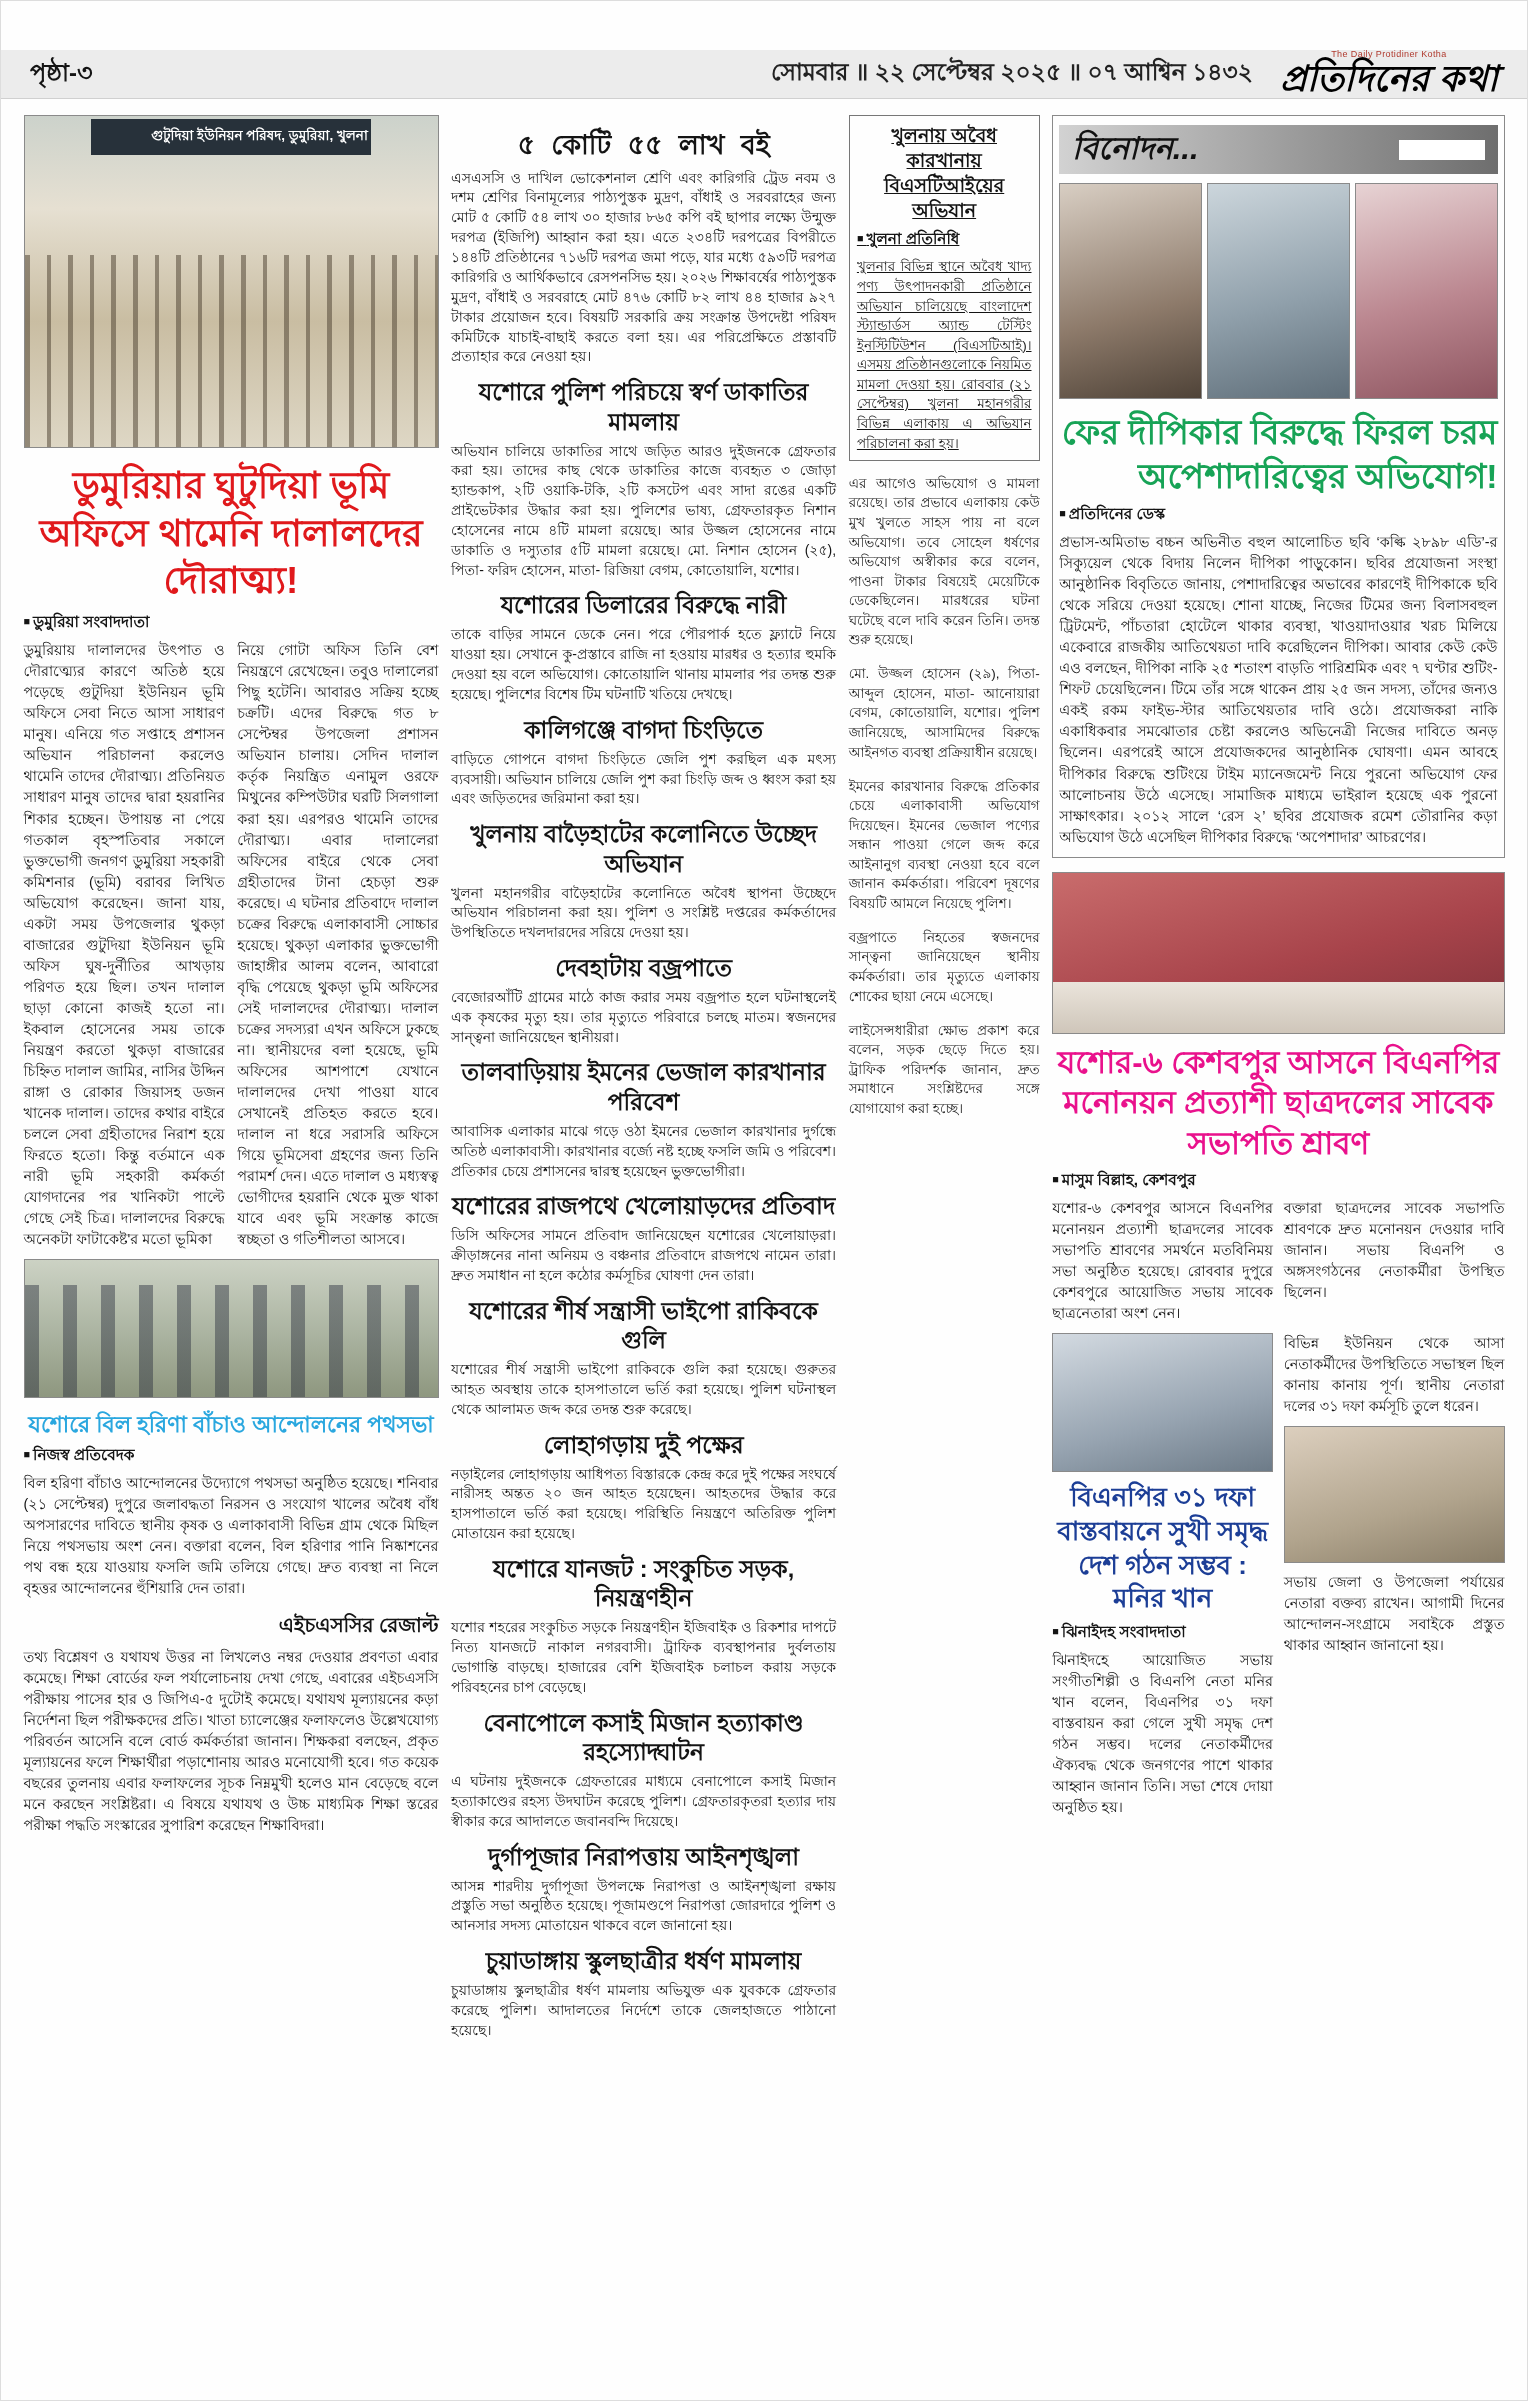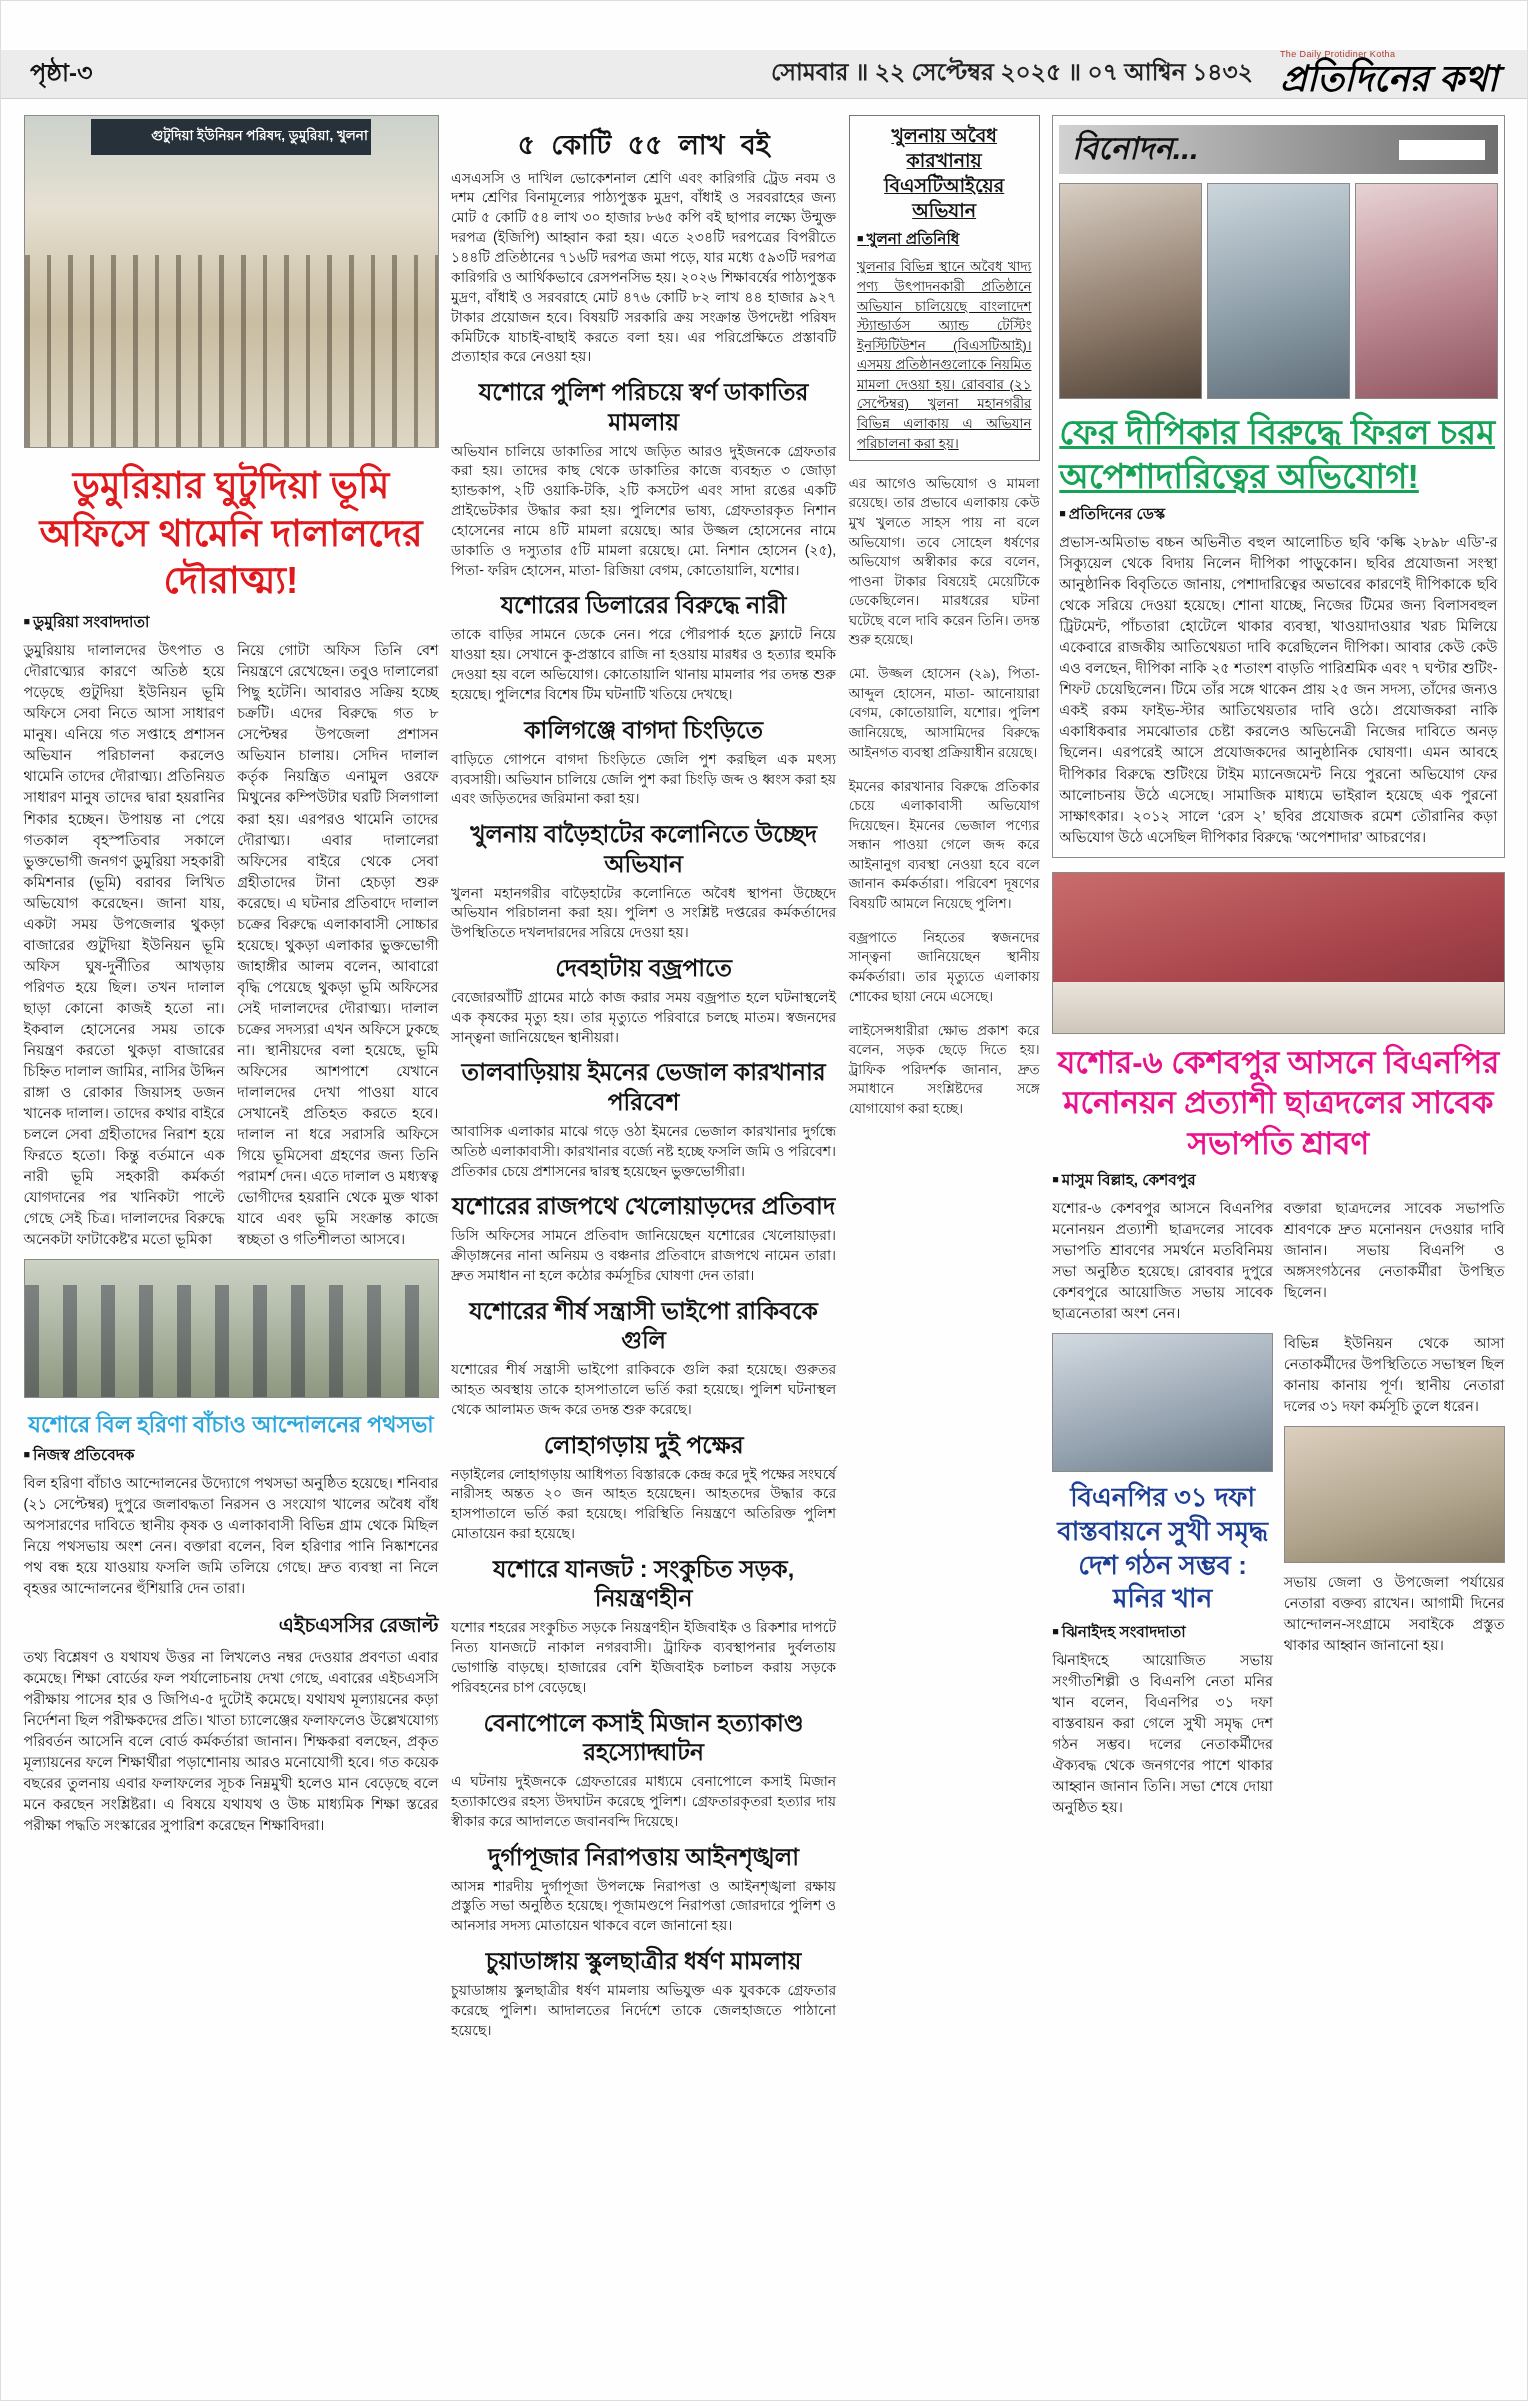--- a/index.html
+++ b/index.html
@@ -6,21 +6,21 @@
   .page{position:relative;width:1528px;height:2401px;margin:0 auto;background:#fefefe;
         font-family:"Liberation Sans","DejaVu Sans",sans-serif;color:#141414;overflow:hidden;
         border:0.9px solid #ddd;box-sizing:border-box;}
   
   .topbar{margin-top:49px;height:49px;background:#ececec;border-bottom:1.8px solid #d0d0d0;
           display:flex;align-items:center;justify-content:space-between;padding:0 29px;box-sizing:border-box;}
   .page-label{font-size:24px;font-weight:bold;}
   .top-right{display:flex;align-items:center;gap:27px;}
   .date-line{font-size:23.4px;font-weight:bold;color:#222;}
   .masthead{text-align:center;line-height:1.05;}
-  .masthead-en{display:block;font-size:9px;color:#b03a2e;letter-spacing:0.4px;text-align:left;}
+  .masthead-en{display:block;font-size:9px;color:#b03a2e;letter-spacing:0.4px;text-align:center;}
   .masthead-bn{display:block;font-size:36px;font-weight:900;font-style:italic;color:#000;}
   
   .content{display:flex;gap:12.6px;padding:16px 22.5px 0 22.5px;height:2275px;overflow:hidden;box-sizing:border-box;}
   .col1{width:415px;flex:none;}
   .col2{width:385px;flex:none;}
   .col3{width:191px;flex:none;}
   .col4{flex:1;min-width:0;}
   
   .photo{position:relative;border:0.9px solid #8a8a8a;overflow:hidden;background:#cfcfcf;}
   .photo-land{height:331px;background:linear-gradient(180deg,#ccd2cb 0%,#e6e0d2 28%,#c9bda2 62%,#ded7c5 100%);}
@@ -37,21 +37,21 @@
   .deepika2{background:linear-gradient(165deg,#ccd6dc 0%,#90a0ab 55%,#5f6e79 100%);}
   .deepika3{background:linear-gradient(165deg,#e7d3d4 0%,#bb8790 55%,#8e5560 100%);}
   .photo-meeting{height:160px;background:linear-gradient(165deg,#c96c6c 0%,#a8444b 55%,#7e3038 100%);}
   .photo-meeting::after{content:"";position:absolute;left:0;right:0;bottom:0;height:32%;
       background:linear-gradient(180deg,#eae4db,#cfc6ba);}
   .photo-crowd{height:137px;background:linear-gradient(165deg,#d3dae1 0%,#97a4b1 60%,#6d7b88 100%);}
   .photo-crowd2{height:135px;background:linear-gradient(165deg,#dccfbe 0%,#b1a48d 60%,#8a7e68 100%);}
   
   .headline-red{color:#e0191c;font-size:37px;font-weight:800;text-align:center;line-height:1.28;margin:14.4px 0 5.4px;}
   .headline-blue{color:#2aa7df;font-size:22px;font-weight:800;text-align:center;line-height:1.3;margin:12.6px 0 3.6px;}
-  .headline-green{color:#17a356;font-size:34px;font-weight:800;text-align:left;line-height:1.3;margin:10.8px 0 1.8px;text-decoration:underline;}
+  .headline-green{color:#17a356;font-size:34px;font-weight:800;text-align:right;line-height:1.3;margin:10.8px 0 1.8px;}
   .headline-magenta{color:#e9118c;font-size:31px;font-weight:800;text-align:center;line-height:1.3;margin:9px 0 1.8px;}
   .headline-navy{color:#1c3e96;font-size:26px;font-weight:800;text-align:center;line-height:1.3;margin:9px 0 1.8px;}
   .subhead{font-size:20px;font-weight:800;text-align:right;margin:10.8px 0 3.6px;}
   .byline{font-weight:bold;font-size:15.3px;margin:3.6px 0 5.4px;}
   .byline::before{content:"■ ";font-size:10.8px;vertical-align:1.8px;}
   .body-txt{font-size:14.4px;line-height:1.46;text-align:justify;margin:0 0 9px 0;}
   .lead-cols{display:flex;gap:12.6px;}
   .lead-cols>p{flex:1;margin:0;}
   .m-art{margin-bottom:9px;}
   .m-head{font-size:23.4px;font-weight:800;text-align:center;line-height:1.26;margin:10.8px 0 4.5px;}

